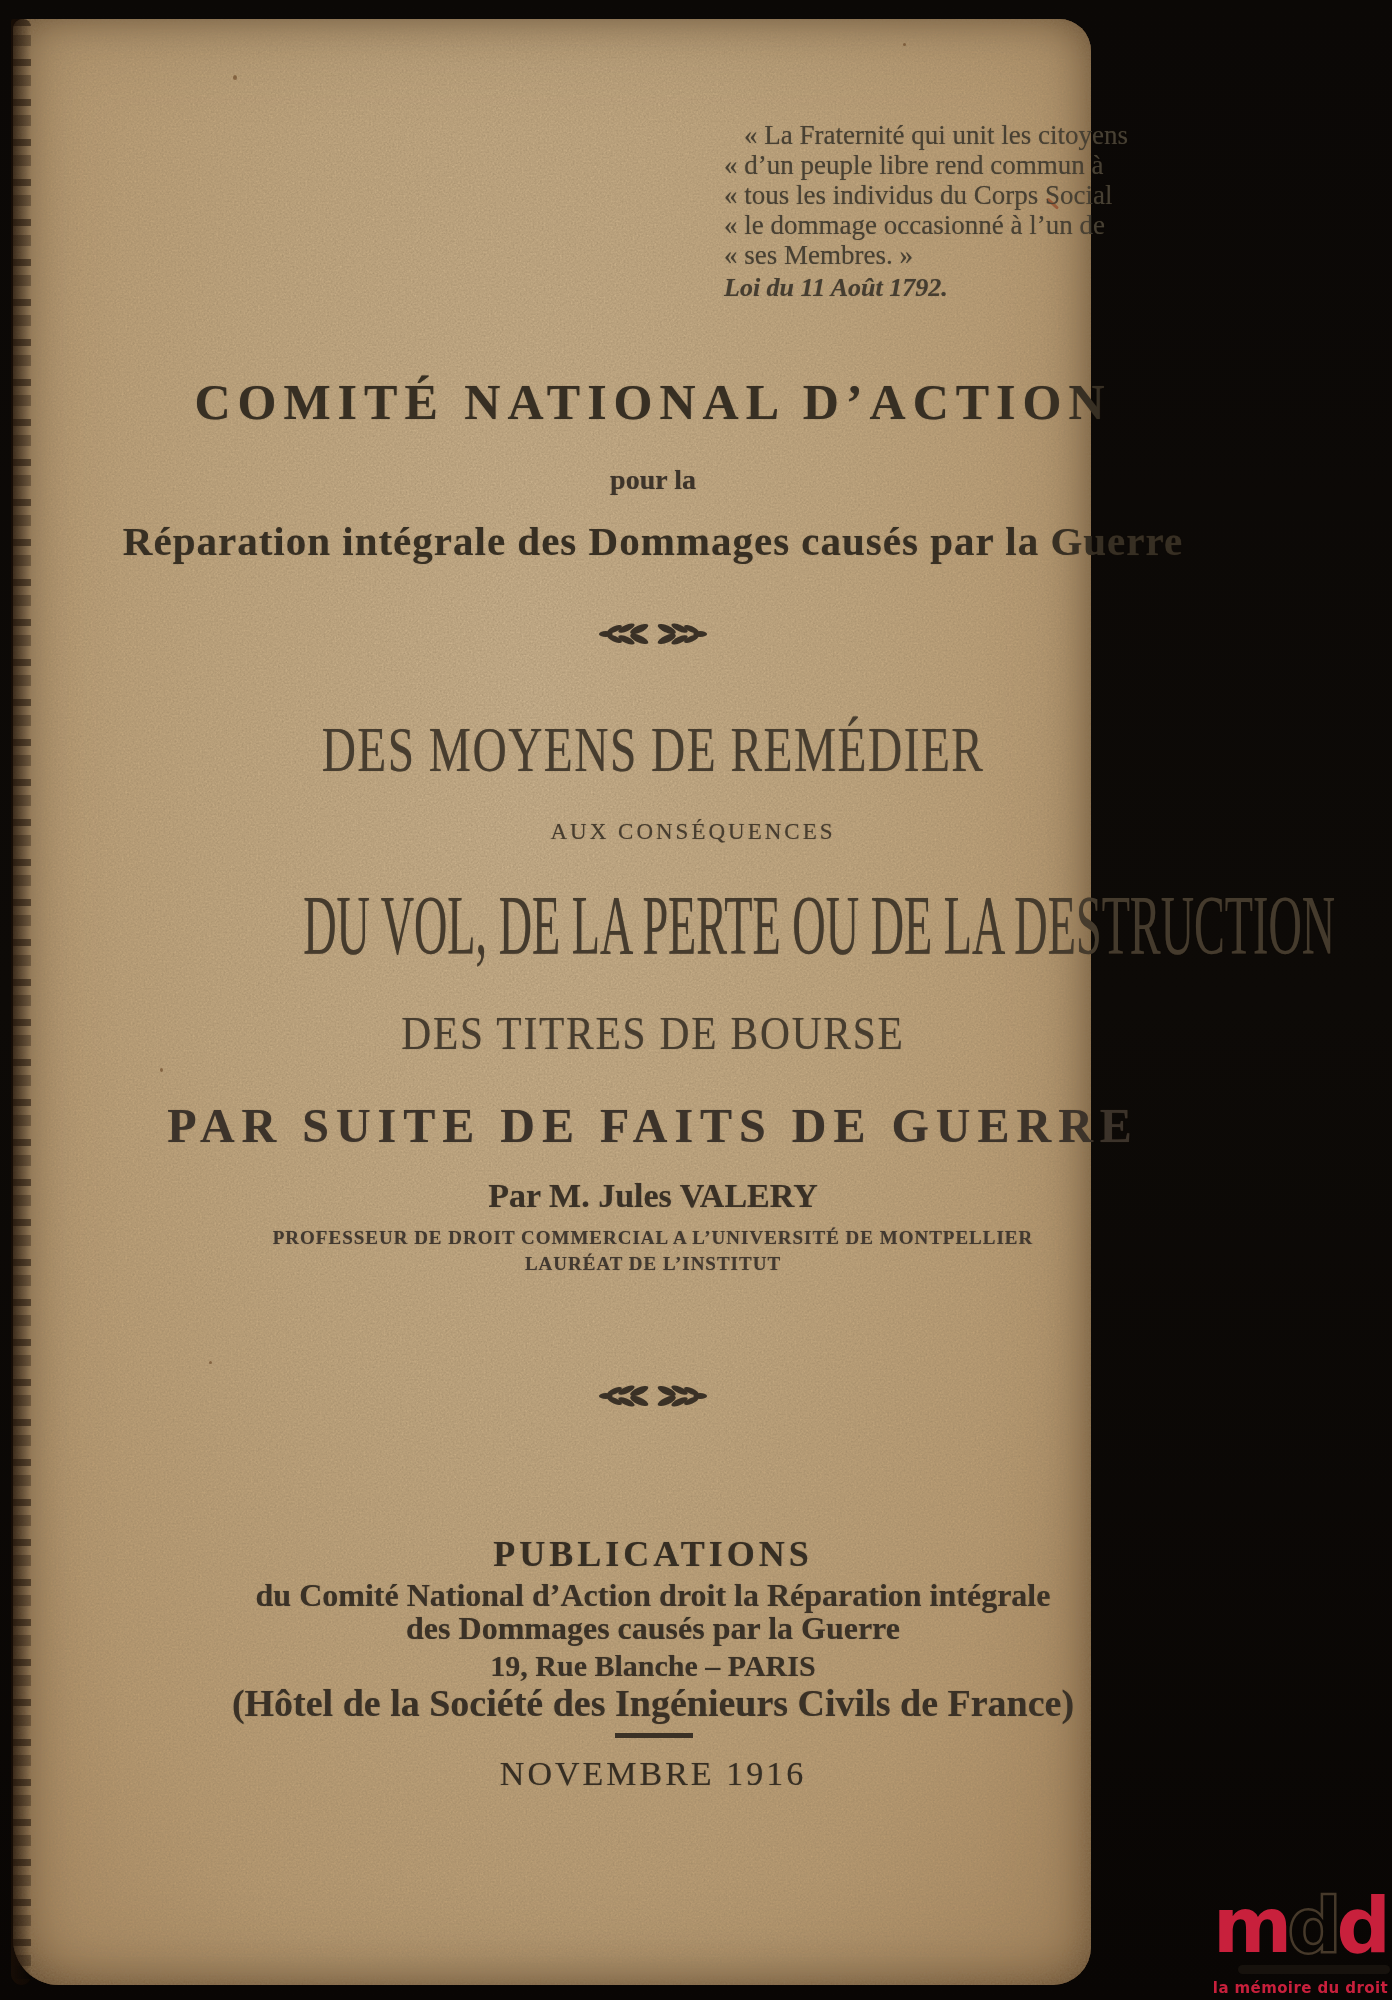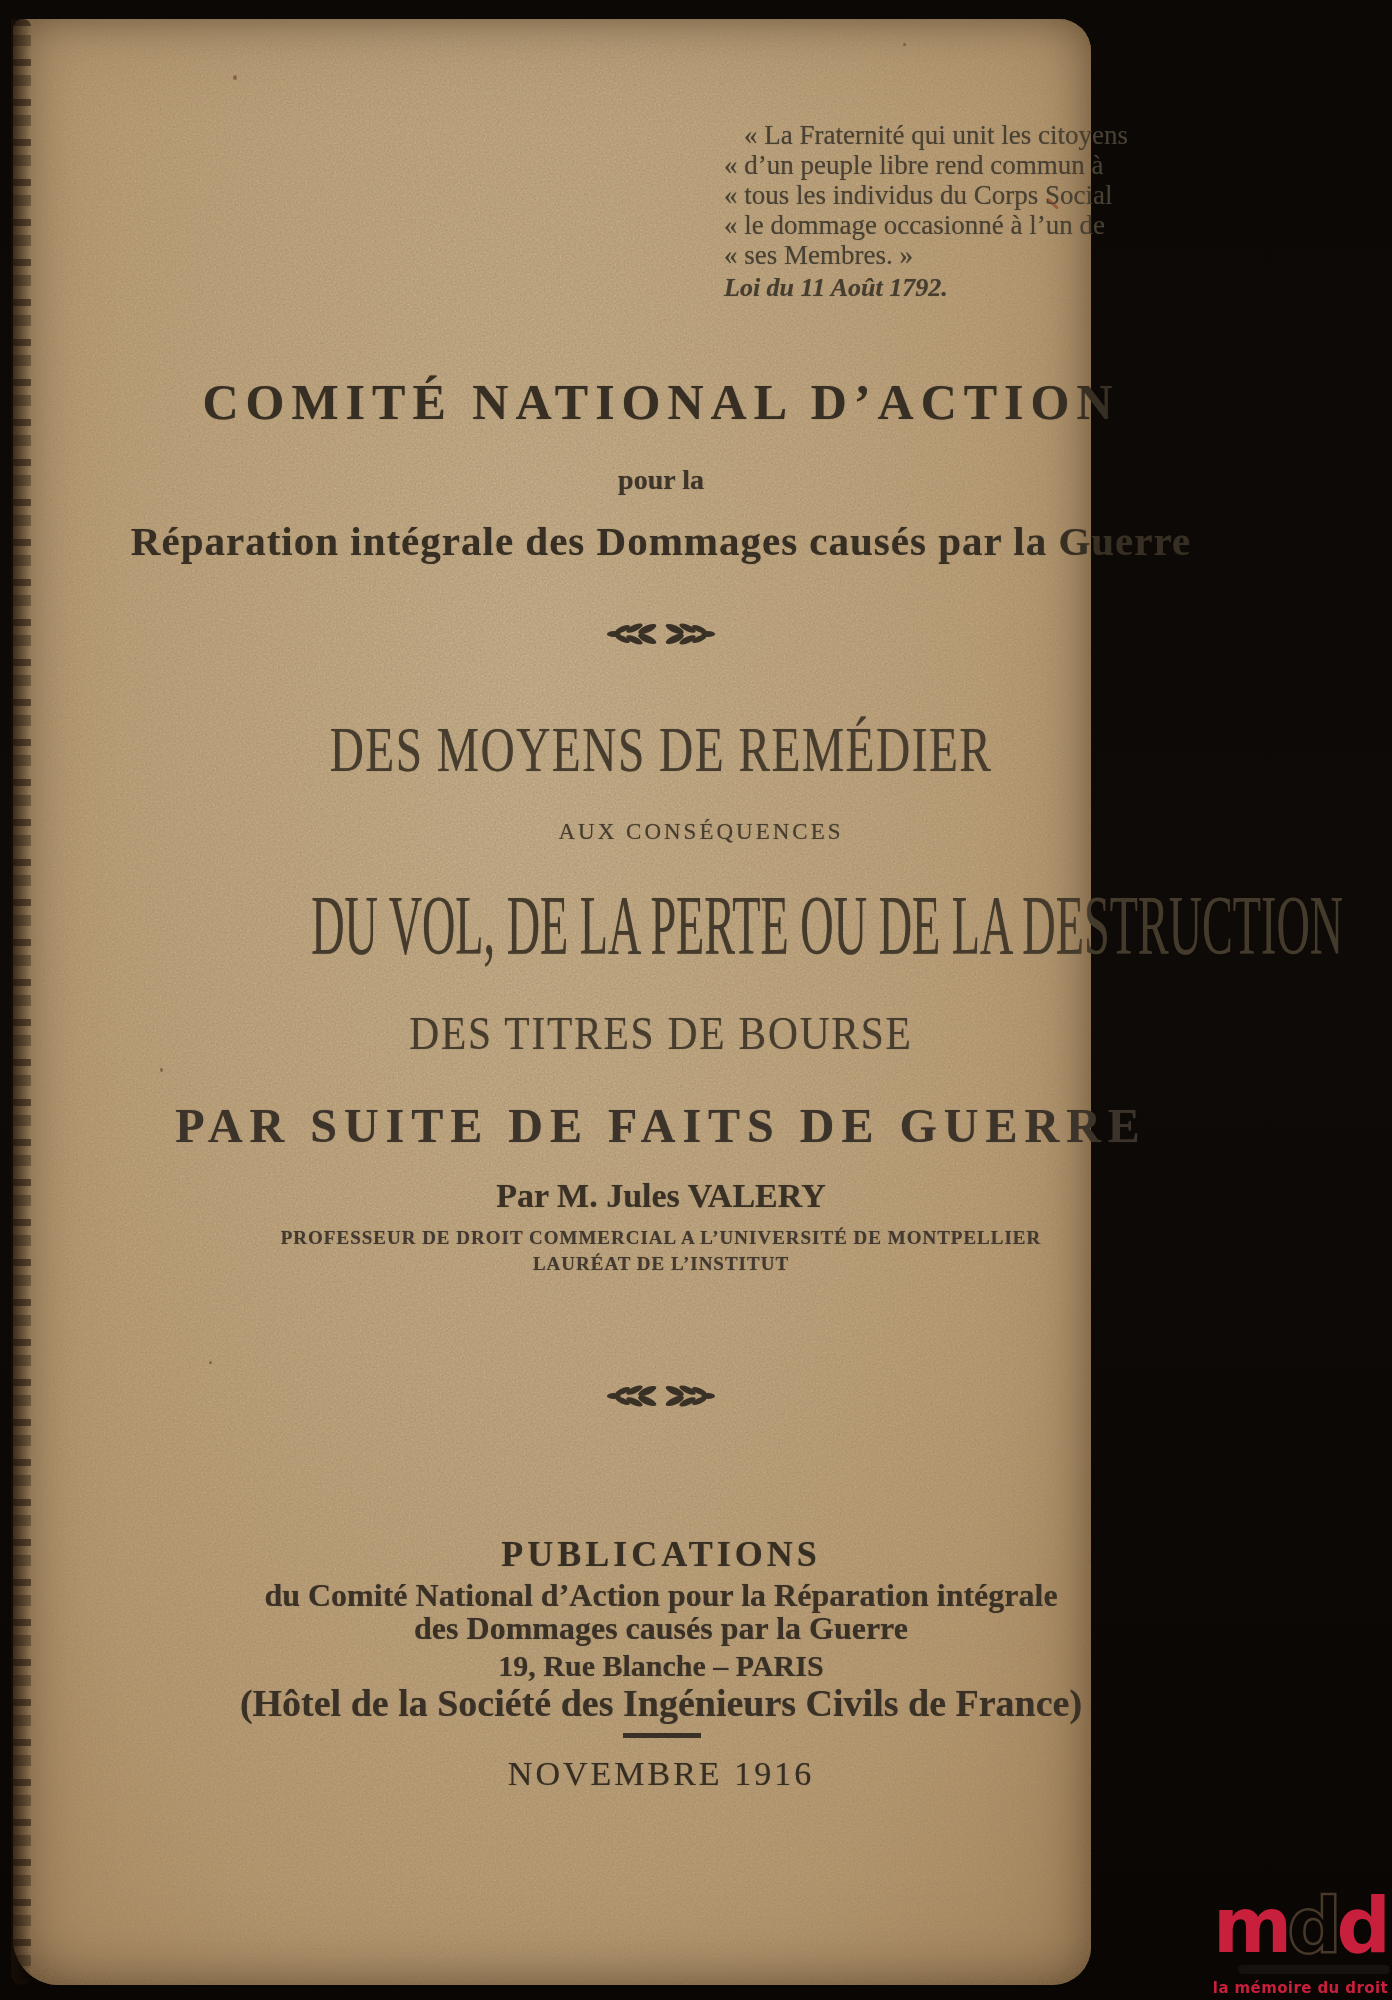--- a/index.html
+++ b/index.html
@@ -27,21 +27,21 @@
       repeating-linear-gradient(to bottom,
         rgba(24,13,5,.50) 0 7px, rgba(24,13,5,0) 7px 16px,
         rgba(24,13,5,.30) 16px 27px, rgba(24,13,5,0) 27px 40px),
       linear-gradient(to right, rgba(28,16,7,.75), rgba(28,16,7,0));
     filter:blur(.6px);
   }
   .texture{position:absolute;inset:0;width:100%;height:100%;border-radius:inherit;pointer-events:none;}
   .speck{position:absolute;border-radius:50%;background:rgba(92,56,26,.55);}
   .streak{position:absolute;width:15px;height:3px;background:rgba(142,62,30,.65);transform:rotate(42deg);border-radius:2px;}
 
-  .content{position:absolute;left:12px;top:0;width:1272px;height:100%;}
+  .content{position:absolute;left:4px;top:0;width:1272px;height:100%;}
   .line{position:absolute;width:100%;text-align:center;white-space:nowrap;color:#3a3126;
         text-shadow:0 0 1px rgba(72,58,42,.55);}
 
   
   .epigraph{position:absolute;left:711px;top:101px;width:460px;
             font-size:27px;line-height:30px;color:#474033;white-space:nowrap;
             text-shadow:0 0 1px rgba(72,58,42,.5);}
   .epigraph .ln{margin:0;}
   .epigraph .ln.first{text-indent:20px;}
   .law{margin-top:3px;padding-right:44px;
@@ -181,21 +181,21 @@
               <ellipse cx="87" cy="22" rx="9" ry="3.2" transform="rotate(-24 87 22)"></ellipse>
               <ellipse cx="99" cy="11" rx="8" ry="2.9" transform="rotate(24 99 11)"></ellipse>
               <ellipse cx="99" cy="21" rx="8" ry="2.9" transform="rotate(-24 99 21)"></ellipse>
               <ellipse cx="108" cy="16" rx="7" ry="3"></ellipse>
             </g>
           </g>
         </svg>
       </div>
 
       <div class="line imp-h">PUBLICATIONS</div>
-      <div class="line imp-1">du Comité National d’Action pour la Réparation intégrale</div>
+      <div class="line imp-1">du Comité National d’Action droit la Réparation intégrale</div>
       <div class="line imp-2">des Dommages causés par la Guerre</div>
       <div class="line imp-a1">19, Rue Blanche – PARIS</div>
       <div class="line imp-a2">(Hôtel de la Société des Ingénieurs Civils de France)</div>
       <div class="rule"></div>
       <div class="line imp-date">NOVEMBRE 1916</div>
 
     </div>
   </div>
 
   <div class="mdd-box">

